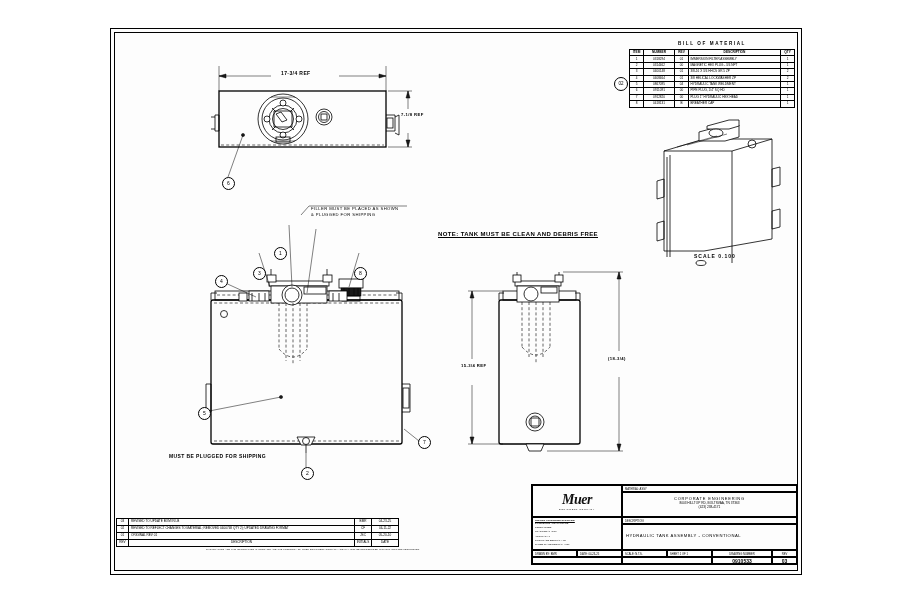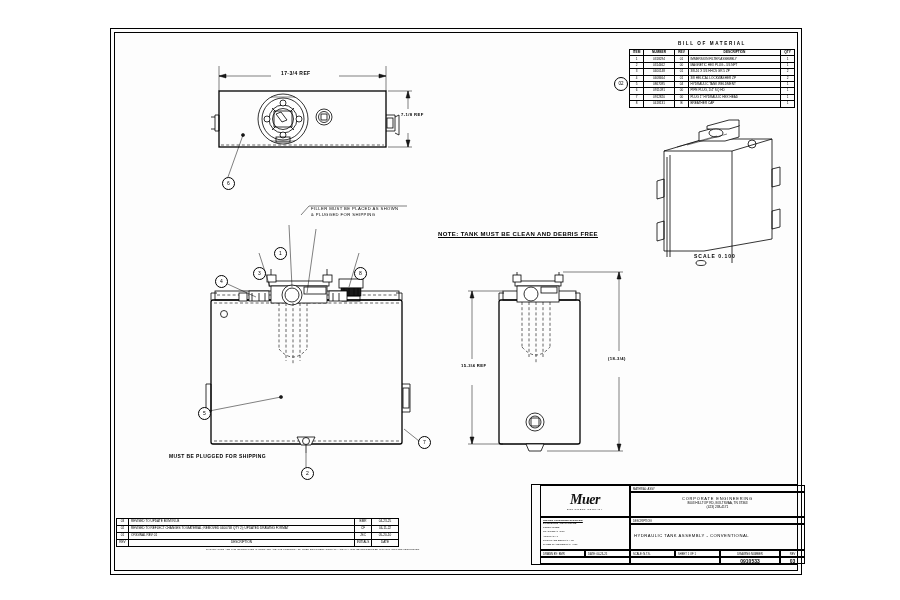--- a/index.html
+++ b/index.html
@@ -29,21 +29,21 @@
   #bom .desc{text-align:left;padding-left:1.5px;}
   #bom .hdr{font-weight:bold;font-size:3.2px;}
   #bomtitle{font-size:4.6px;font-weight:bold;letter-spacing:1.6px;text-align:center;}
   #revtbl{position:absolute;left:5px;top:489px;width:283px;font-size:3.1px;}
   #revtbl td{height:6px;white-space:nowrap;overflow:hidden;}
   #revtbl .rv{width:11px;text-align:center;}
   #revtbl .ds{padding-left:2px;}
   #revtbl .ini{width:16px;text-align:center;}
   #revtbl .dt{width:26px;text-align:center;}
   #tblock{position:absolute;left:420px;top:455px;width:265px;height:79px;border:.7px solid #000;}
-  .bcell{position:absolute;box-sizing:border-box;border:.5px solid #000;overflow:hidden;margin-left:8px;}
+  .bcell{position:absolute;box-sizing:border-box;border:.5px solid #000;overflow:hidden;}
   .blab{font-size:2.7px;}
   .bval{font-size:4px;}
   #logo{font-family:"Liberation Serif",serif;font-style:italic;font-weight:bold;font-size:14px;letter-spacing:-.5px;color:#111;}
   .balloon{position:absolute;width:11px;height:11px;border:.8px solid #000;border-radius:50%;background:#fff;
            font-size:5px;line-height:11px;text-align:center;color:#000;}
 </style>
 </head>
 <body>
 
 <div id="sheet">

